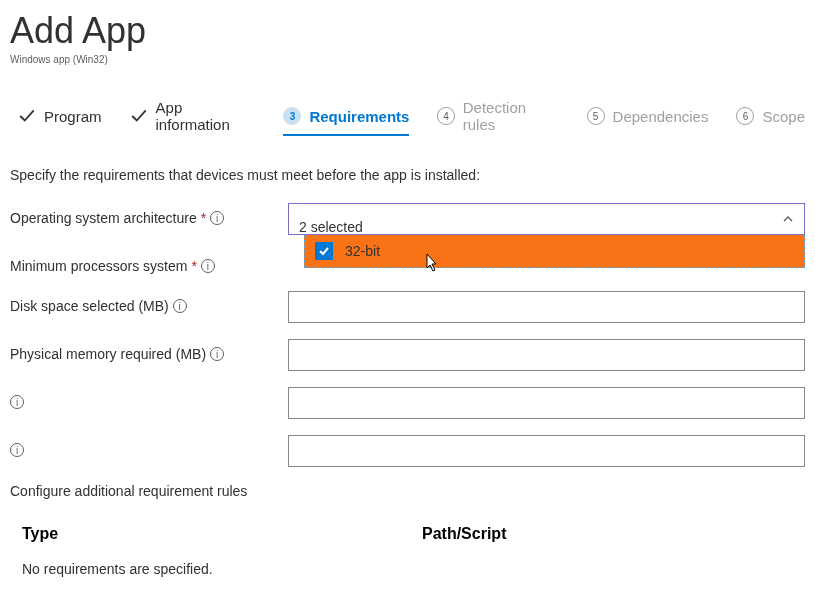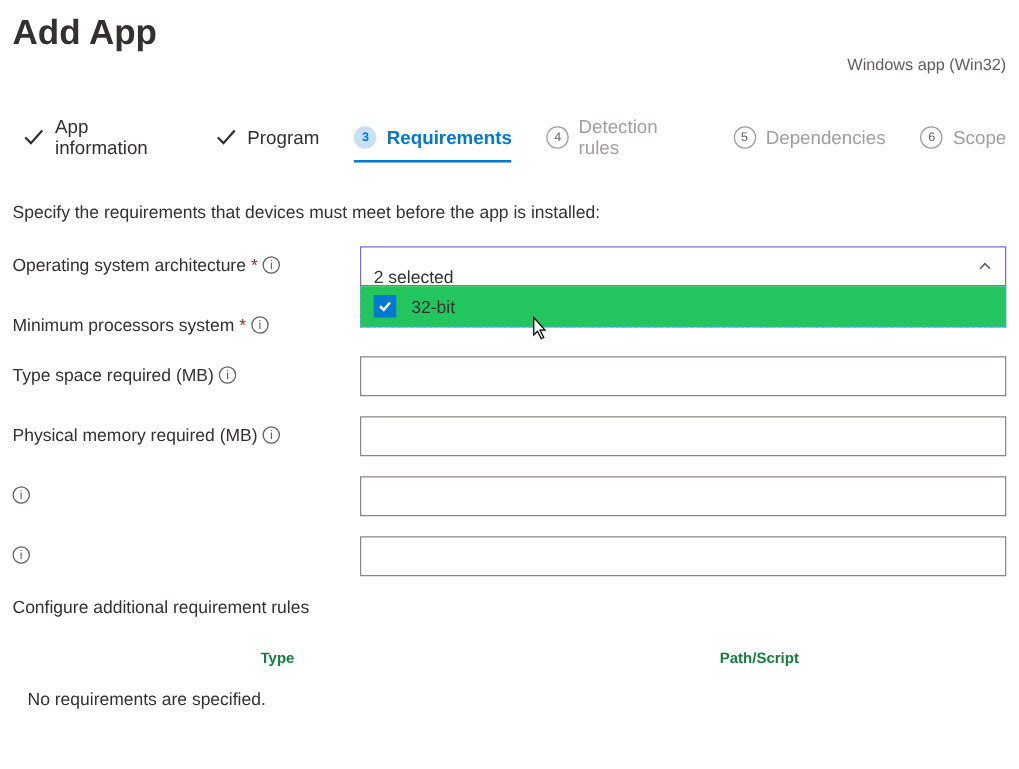--- a/index.html
+++ b/index.html
@@ -5,30 +5,29 @@
     * { box-sizing: border-box; margin: 0; padding: 0; }
     body {
       font-family: "Segoe UI", Arial, sans-serif;
       font-size: 14px;
       color: #323130;
       background: #ffffff;
       padding: 10px 10px 10px 10px;
       width: 815px;
     }
     .page-title {
-      font-size: 28px;
-      font-weight: 700;
+      font-size: 36px;
+      font-weight: 400;
       color: #323130;
       margin-bottom: 2px;
     }
     .page-subtitle {
-      font-size: 13px;
+      font-size: 10px;
       color: #605e5c;
       margin-bottom: 28px;
-      text-align: right;
     }
     .tabs {
       display: flex;
       align-items: center;
       gap: 28px;
       border-bottom: none;
       margin-bottom: 24px;
       padding-left: 8px;
     }
     .tab {
@@ -130,23 +129,23 @@
     .dropdown.open { border: 1px solid #7c6dc9; }
     .chevron {
       position: absolute;
       right: 10px; top: 50%;
       transform: translateY(-50%);
       width: 12px; height: 12px;
       display: flex; align-items: center; justify-content: center;
     }
     .dropdown-list {
       position: absolute;
-      left: 0; right: 0;
+      left: 16px; right: 0;
       top: 32px;
-      background: #22c55e;
+      background: #f97316;
       border: 1px dashed #5ba7d6;
       border-top: none;
       z-index: 10;
     }
     .dropdown-option {
       display: flex;
       align-items: center;
       gap: 12px;
       padding: 7px 10px;
       cursor: pointer;
@@ -161,24 +160,23 @@
     }
     .section-header2 {
       font-size: 14px;
       color: #323130;
       margin-top: 8px;
       margin-bottom: 18px;
     }
     .table-header {
       display: flex;
       padding: 8px 12px;
-      font-size: 12px;
+      font-size: 16px;
       font-weight: 600;
-      color: #15803d;
-      text-align: center;
+      color: #000000;
     }
     .th-type { width: 400px; }
     .th-path { flex: 1; }
     .table-empty {
       padding: 10px 12px;
       font-size: 14px;
       color: #323130;
     }
     .cursor-pointer {
       position: absolute;
@@ -194,29 +192,29 @@
 <h1 class="page-title">Add App</h1>
 <div class="page-subtitle">Windows app (Win32)</div>
 
 <div class="tabs">
   <div class="tab">
     <span class="check">
       <svg width="18" height="18" viewBox="0 0 16 16">
           <path d="M2 8 L6 12 L14 3" stroke="#323130" stroke-width="1.6" fill="none"></path>
         </svg>
     </span>
-    <span>App information</span>
+    <span>Program</span>
   </div>
   <div class="tab">
     <span class="check">
       <svg width="18" height="18" viewBox="0 0 16 16">
           <path d="M2 8 L6 12 L14 3" stroke="#323130" stroke-width="1.6" fill="none"></path>
         </svg>
     </span>
-    <span>Program</span>
+    <span>App information</span>
   </div>
   <div class="tab active">
     <span class="step-num">3</span>
     <span>Requirements</span>
   </div>
   <div class="tab disabled">
     <span class="step-num">4</span>
     <span>Detection rules</span>
   </div>
   <div class="tab disabled">
@@ -263,21 +261,21 @@
   <div class="form-label-col">
     <span>Minimum processors system</span>
     <span class="req-star">*</span>
     <span class="info-icon">i</span>
   </div>
   <div class="form-input-col"></div>
 </div>
 
 <div class="form-row">
   <div class="form-label-col">
-    <span>Type space required (MB)</span>
+    <span>Disk space selected (MB)</span>
     <span class="info-icon">i</span>
   </div>
   <div class="form-input-col">
     <input class="text-input" type="text" value="" style="">
   </div>
 </div>
 
 <div class="form-row">
   <div class="form-label-col">
     <span>Physical memory required (MB)</span>

